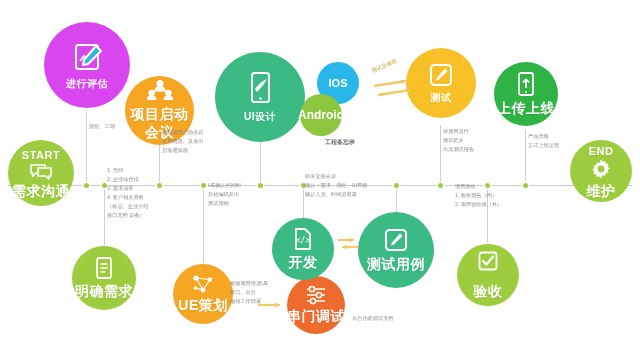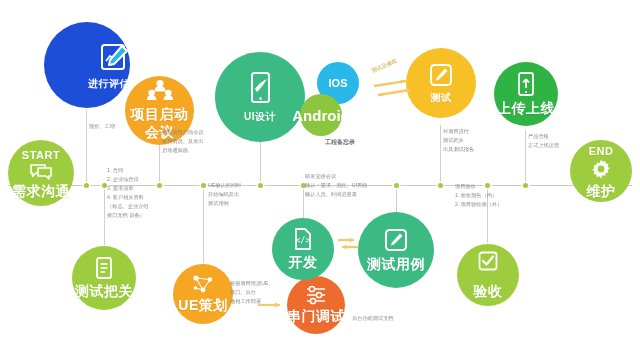--- a/index.html
+++ b/index.html
@@ -26,21 +26,21 @@
   .node .cap{font-size:10px;font-weight:bold;letter-spacing:.5px;
              margin-top:3px;text-shadow:0 1px 1px rgba(0,0,0,.08);}
   .node .cap.sm{font-size:14px;}
   .node .cap.start{font-size:11px;}
 
   
   .badge{position:absolute;border-radius:50%;display:flex;
          align-items:center;justify-content:center;color:#fff;
          font-weight:bold;}
   .badge.ios{font-size:11px;}
-  .badge.android{font-size:15px;}
+  .badge.android{font-size:12px;}
   .badge.java{font-size:10px;}
 
   
   .txt{position:absolute;color:#8a8a8a;font-size:5.2px;line-height:1.75;
        white-space:pre-line;}
   .memo{position:absolute;color:#6f6f6f;font-size:6px;font-weight:bold;
         text-align:center;}
 
   
   .arrow{position:absolute;}
@@ -70,21 +70,21 @@
   <div class="dot" style="left:102px;top:183px;"></div>
   <div class="dot" style="left:157px;top:183px;"></div>
   <div class="dot" style="left:201px;top:183px;"></div>
   <div class="dot" style="left:258px;top:183px;"></div>
   <div class="dot" style="left:301px;top:183px;"></div>
   <div class="dot" style="left:394px;top:183px;"></div>
   <div class="dot" style="left:438px;top:183px;"></div>
   <div class="dot" style="left:485px;top:183px;"></div>
   <div class="dot" style="left:523px;top:183px;"></div>
 
-  <div class="node" style="left:44px;top:22px;width:86px;height:86px;background:#1d4ed8;align-items:flex-end;">
+  <div class="node" style="left:44px;top:22px;width:86px;height:86px;background:#d946ef;">
     <span class="glyph">
       <svg width="34" height="34" viewBox="0 0 34 34">
         <rect x="6" y="5" width="22" height="24" rx="2.5" fill="none" stroke="#fff" stroke-width="2"></rect>
         <polyline points="10,21 14,16 17,18 22,11" fill="none" stroke="#fff" stroke-width="1.8"></polyline>
         <path d="M26 6 L31 11 L18 24 L13 25 L14 20 Z" fill="#29b6e8" stroke="#fff" stroke-width="2" stroke-linejoin="round"></path>
       </svg>
     </span>
     <span class="cap">进行评估</span>
   </div>
 
@@ -158,21 +158,21 @@
 
   <div class="node" style="left:72px;top:246px;width:64px;height:64px;background:#9dcd3f;">
     <span class="glyph">
       <svg width="20" height="24" viewBox="0 0 20 24">
         <rect x="3" y="2" width="14" height="20" rx="2" fill="none" stroke="#fff" stroke-width="1.8"></rect>
         <line x1="6.5" y1="8" x2="13.5" y2="8" stroke="#fff" stroke-width="1.6"></line>
         <line x1="6.5" y1="12" x2="13.5" y2="12" stroke="#fff" stroke-width="1.6"></line>
         <line x1="6.5" y1="16" x2="11" y2="16" stroke="#fff" stroke-width="1.6"></line>
       </svg>
     </span>
-    <span class="cap sm">测试把关</span>
+    <span class="cap sm">明确需求</span>
   </div>
 
   <div class="node" style="left:173px;top:264px;width:60px;height:60px;background:#f5a623;">
     <span class="glyph">
       <svg width="22" height="20" viewBox="0 0 22 20">
         <circle cx="4" cy="4" r="2.6" fill="#fff"></circle>
         <circle cx="18" cy="5.5" r="2.2" fill="#fff"></circle>
         <circle cx="11" cy="16" r="2.4" fill="#fff"></circle>
         <circle cx="3.5" cy="14" r="1.8" fill="#fff"></circle>
         <path d="M4 4L18 5.5M4 4L11 16M11 16L3.5 14M18 5.5L11 16" stroke="#fff" stroke-width="1.1" fill="none"></path>

